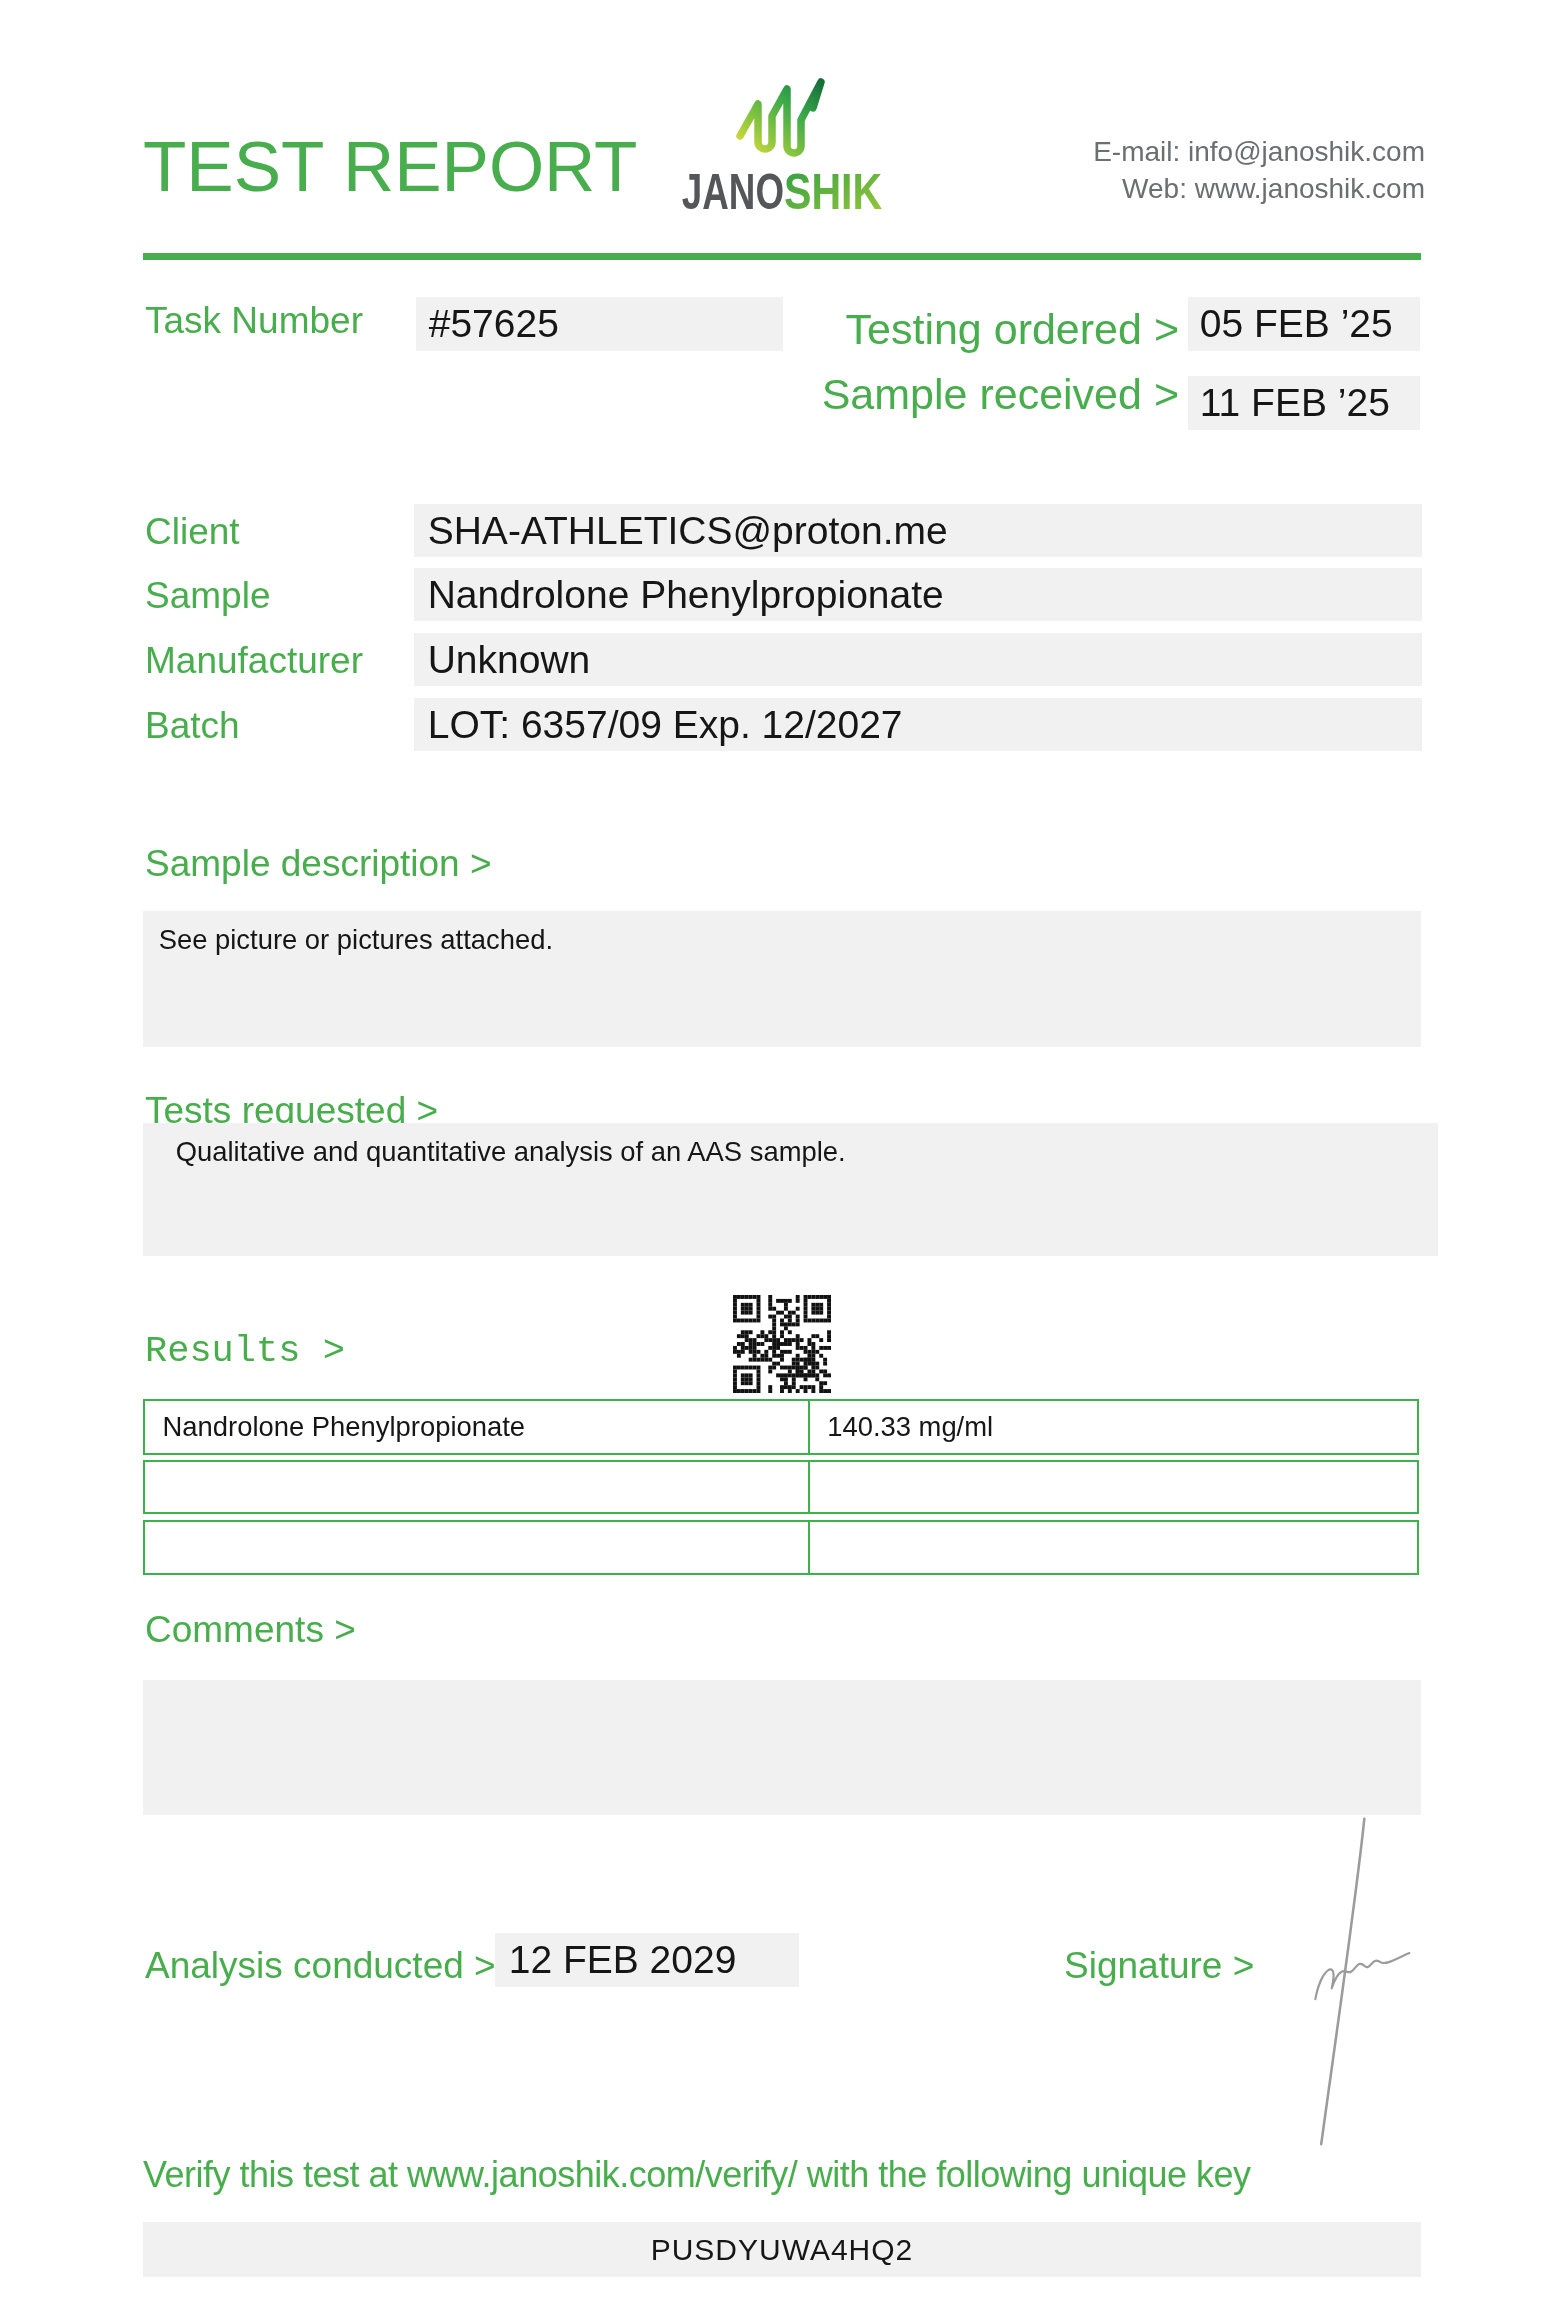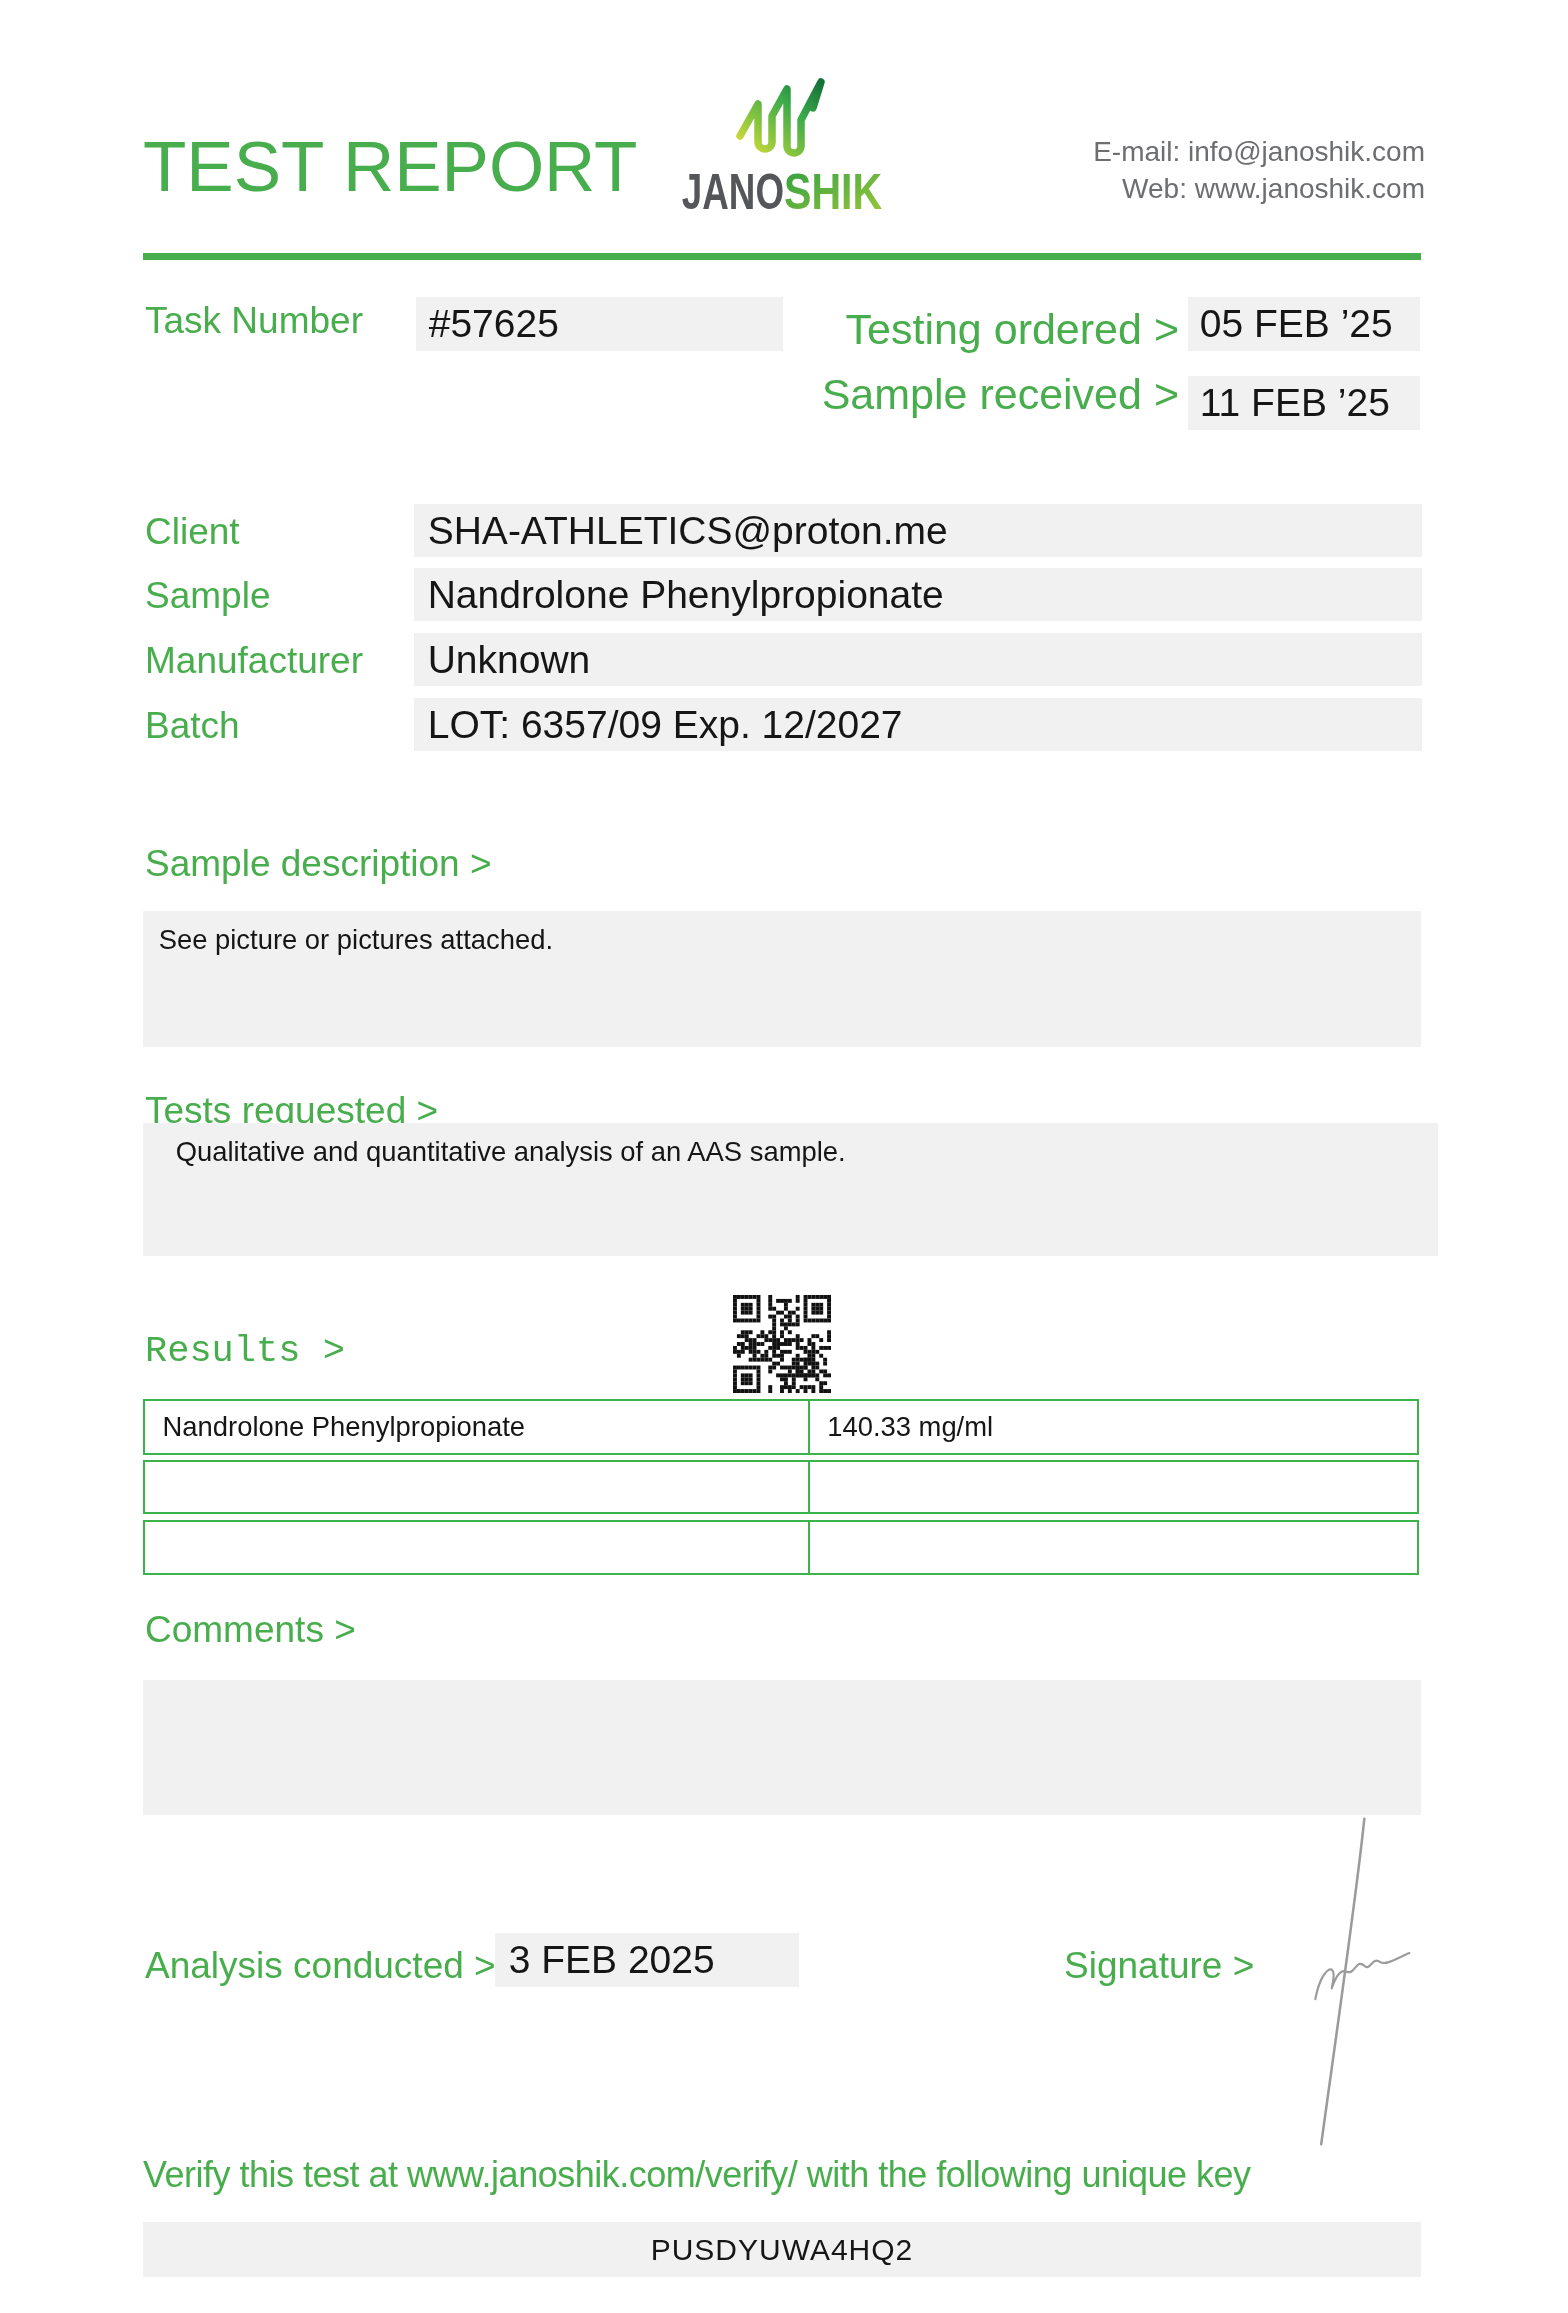--- a/index.html
+++ b/index.html
@@ -474,21 +474,21 @@
     <div class="inner body-text"></div>
   </div>
 
   <svg class="abs" style="left:1272px;top:1813px;" width="167" height="338" viewBox="0 0 170 345">
     <path d="M94 6 C 86 84, 64 236, 50 338" fill="none" stroke="#9b9b9b" stroke-width="2.6" stroke-linecap="round"></path>
     <path d="M44 190 C 50 158, 66 150, 62 172 C 58 194, 64 156, 76 162 C 84 166, 86 148, 94 156 C 100 162, 102 146, 110 152 C 116 156, 128 148, 140 143" fill="none" stroke="#9b9b9b" stroke-width="2.2" stroke-linecap="round"></path>
   </svg>
 
   <div id="analysis-label" class="abs label">Analysis conducted &gt;</div>
   <div id="analysis-box" class="abs graybox">
-    <div class="value">3 FEB 2025</div>
+    <div class="value">12 FEB 2029</div>
   </div>
   <div id="signature-label" class="abs label">Signature &gt;</div>
 
   <div id="verify-text" class="abs">Verify this test at www.janoshik.com/verify/ with the following unique key</div>
   <div id="key-box" class="abs graybox">
     <div>PUSDYUWA4HQ2</div>
   </div>
 
 </div>
 

